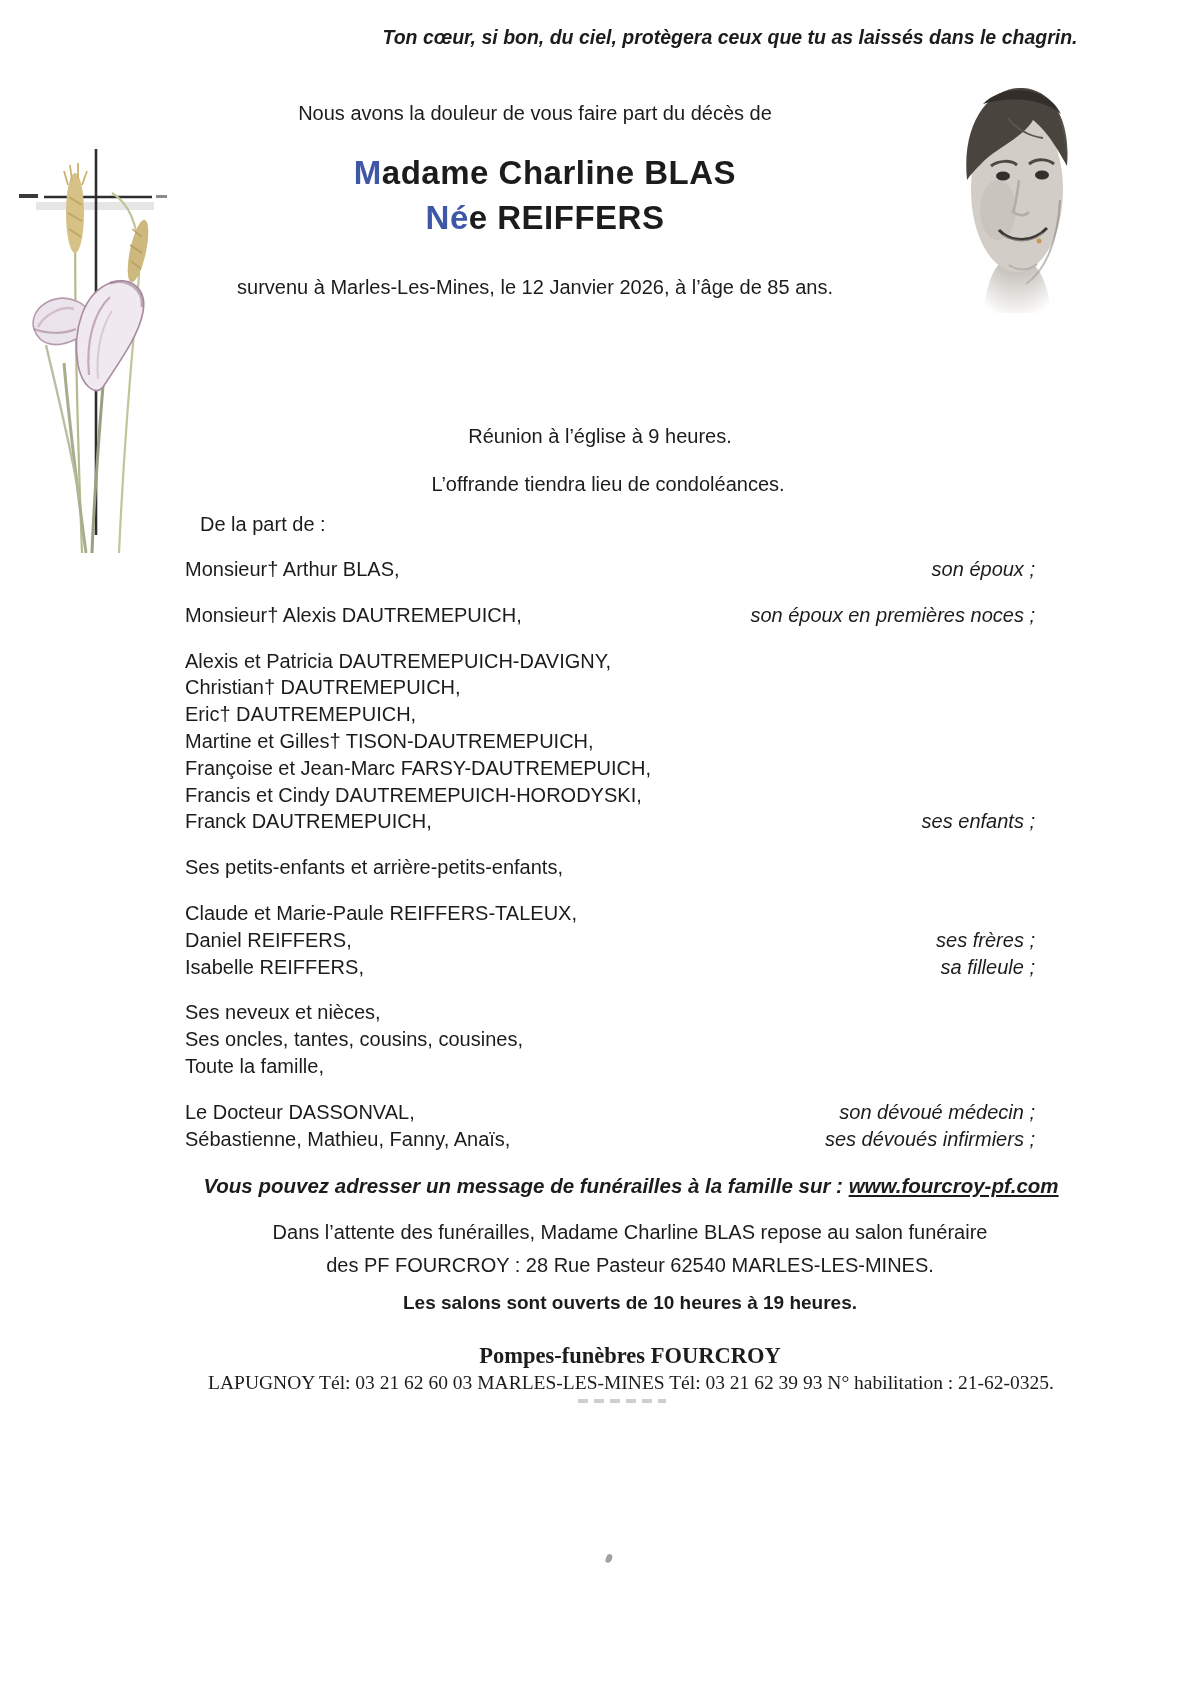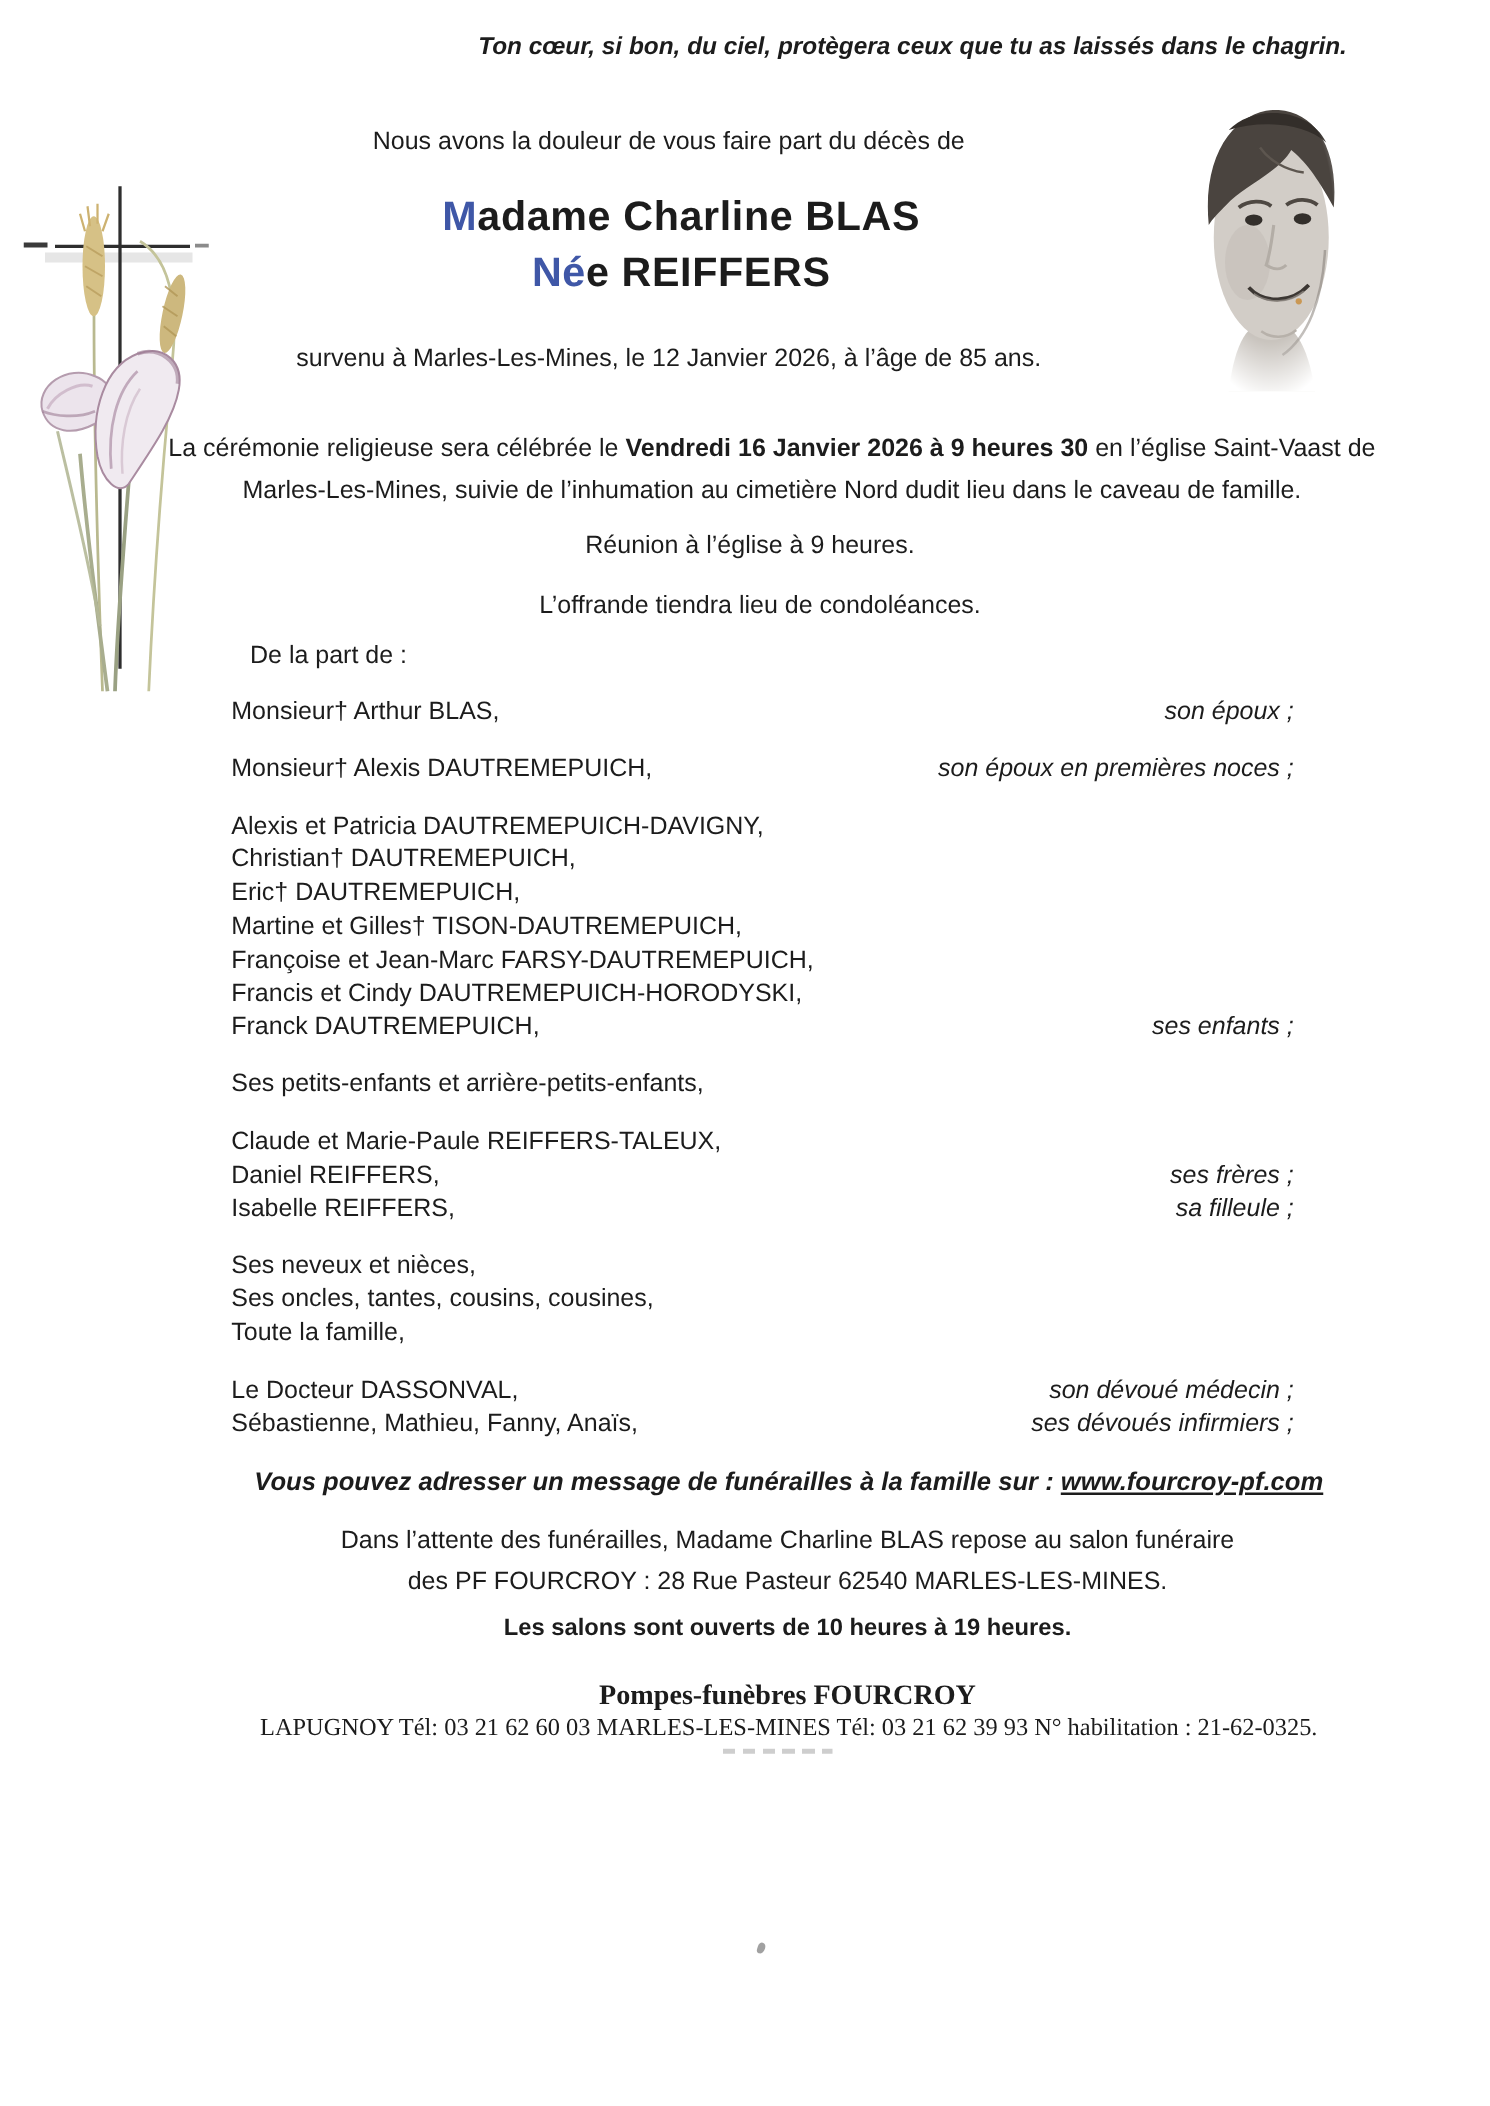--- a/index.html
+++ b/index.html
@@ -161,21 +161,20 @@
 
   <div class="abs announcement">Nous avons la douleur de vous faire part du décès de</div>
 
   <div class="abs title-block">
     <div><span class="accent-letter">M</span><span>adame Charline BLAS</span></div>
     <div><span class="accent-letter">Né</span><span>e REIFFERS</span></div>
   </div>
 
   <div class="abs death-line">survenu à Marles-Les-Mines, le 12 Janvier 2026, à l’âge de 85 ans.</div>
 
-  <div class="abs ceremony"><span>La cérémonie religieuse sera célébrée le </span><b>Vendredi 16 Janvier 2026 à 9 heures 30</b><span> en l’église Saint-Vaast de Marles-Les-Mines, suivie de l’inhumation au cimetière Nord dudit lieu dans le caveau de famille.</span></div>
 
   <div class="abs meeting">Réunion à l’église à 9 heures.</div>
 
   <div class="abs offering">L’offrande tiendra lieu de condoléances.</div>
 
   <div class="abs from-label">De la part de :</div>
 
   <div class="abs family-list" id="family-list">
     <div class="family-row">
       <span class="family-name">Monsieur† Arthur BLAS,</span>

